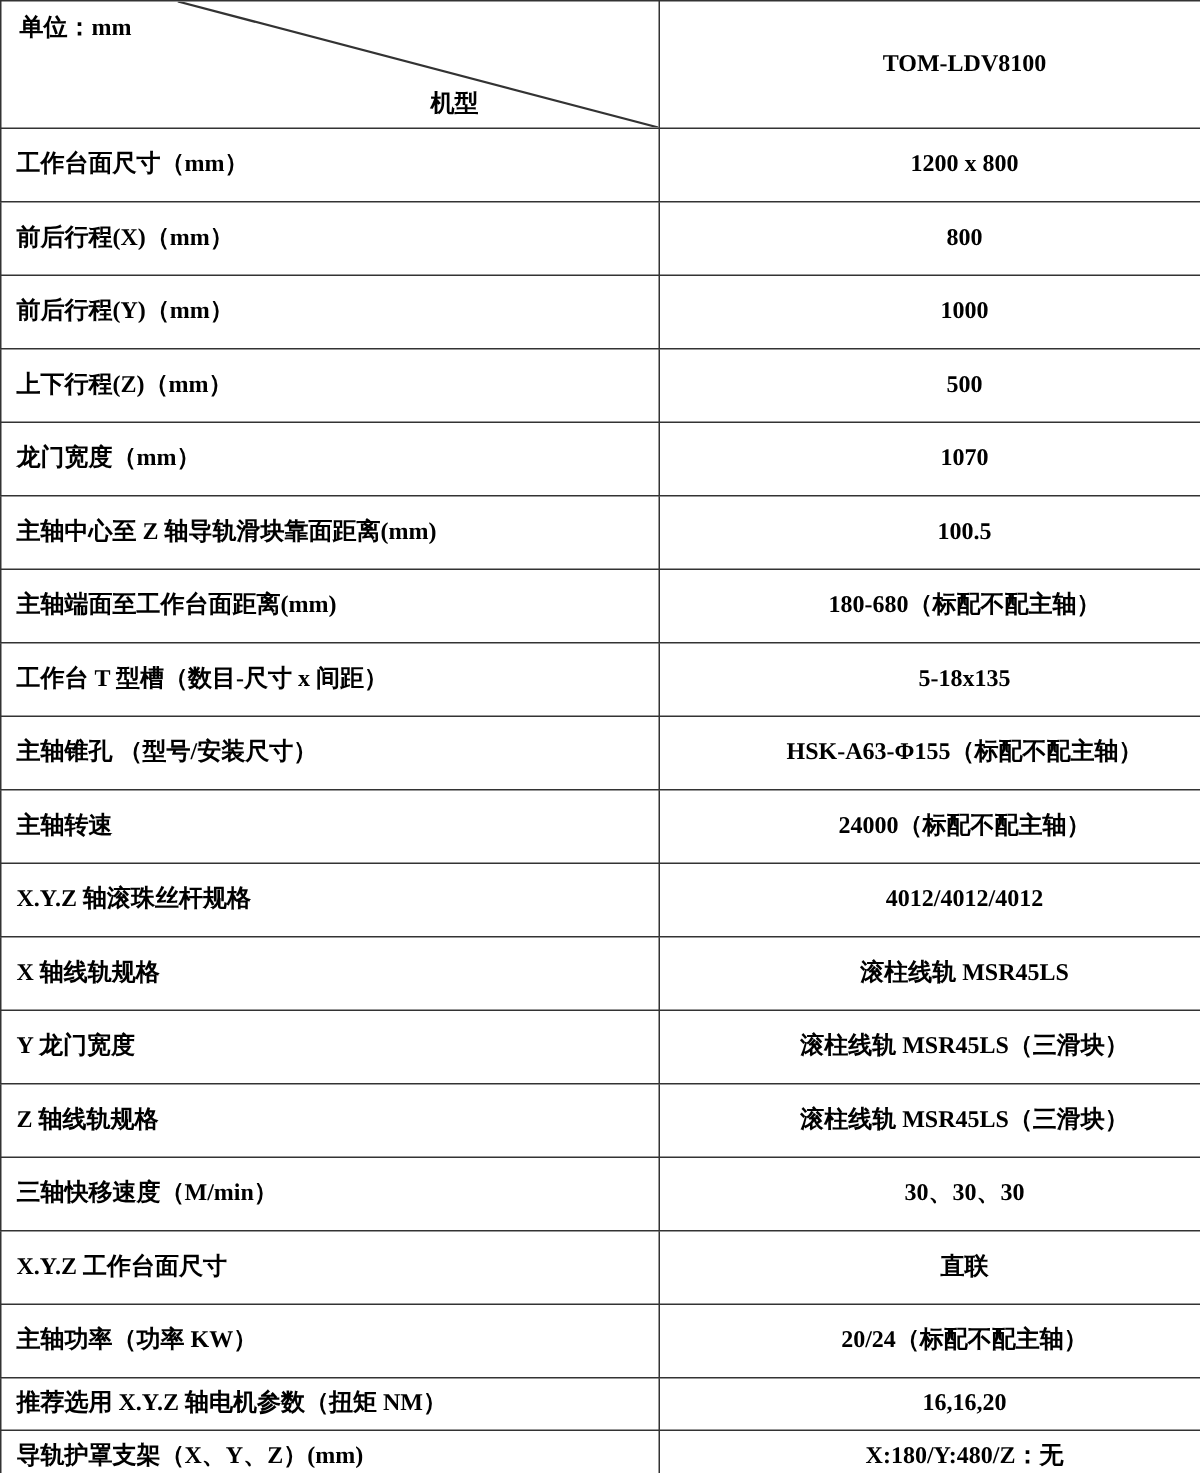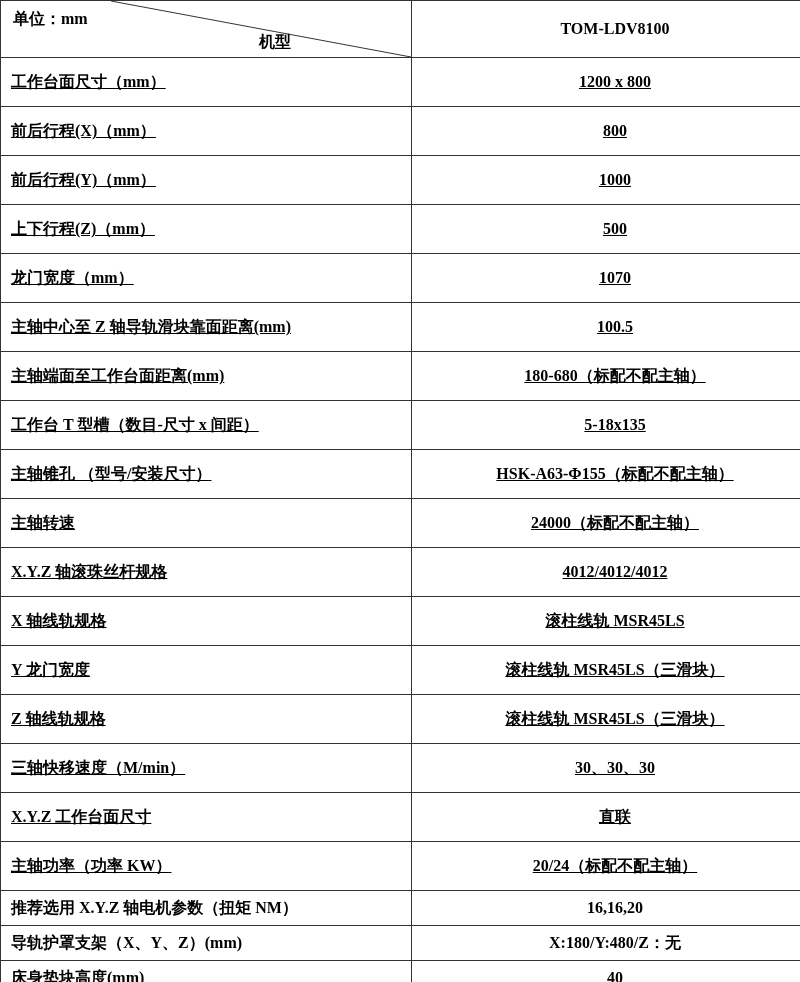--- a/index.html
+++ b/index.html
@@ -33,21 +33,21 @@
   }
   .col-value {
     width: 386px;
     text-align: center;
     font-weight: bold;
   }
   
   .header-cell {
     position: relative;
     height: 56px;
-    padding: 0 !important;
+    padding: 14px !important;
     overflow: hidden;
   }
   .header-cell .diag {
     position: absolute;
     left: 0;
     top: 0;
     width: 100%;
     height: 100%;
     pointer-events: none;
   }
@@ -64,21 +64,20 @@
     bottom: 6px;
     font-size: 16px;
     font-weight: bold;
     margin-left: 20px;
   }
   .header-value {
     height: 56px;
   }
   .row-tall td {
     height: 48px;
-    text-decoration: underline;
   }
   .row-short td {
     height: 34px;
     font-family: Liberation Serif, serif;
   }
   .val-serif {
     font-family: "Liberation Serif", "DejaVu Serif", serif;
   }
 </style>
 </head>

